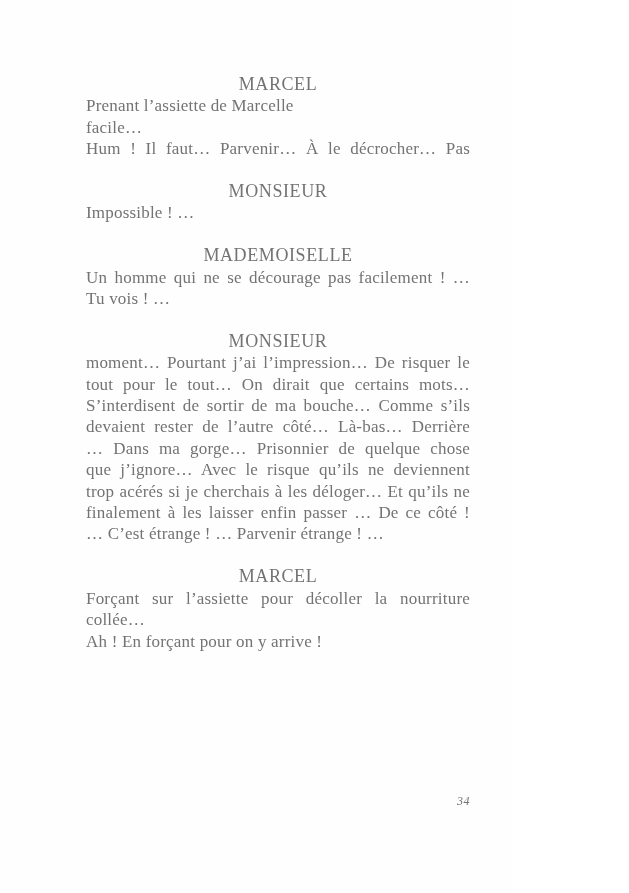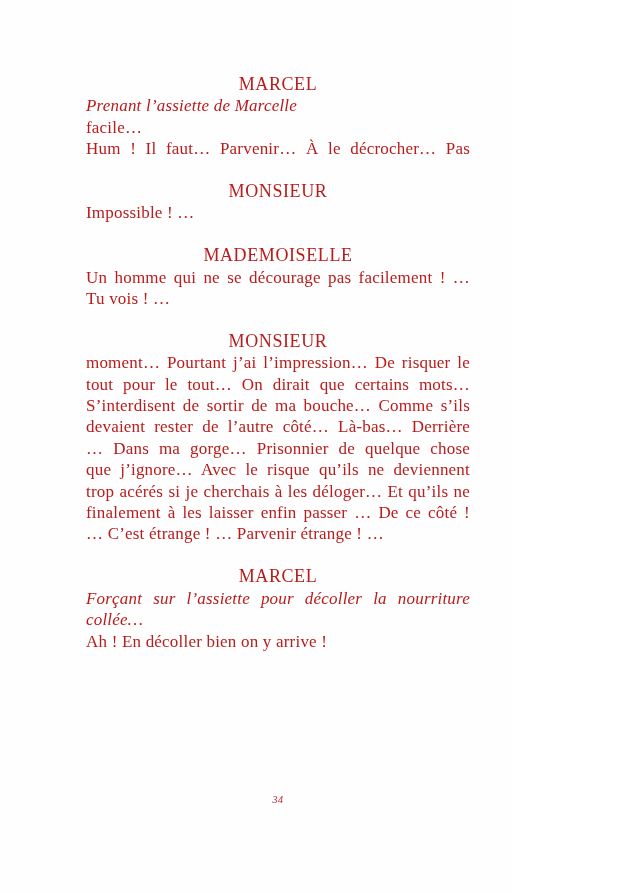--- a/index.html
+++ b/index.html
@@ -1,21 +1,21 @@
 <!DOCTYPE html>
 <html><head>
 <meta charset="utf-8">
 <style>
   html, body { margin: 0; padding: 0; background: #ffffff; }
   .page {
     position: relative;
     width: 512px;
     height: 893px;
     background: #fefefe;
-    color: #b91c1c;
+    color: #737373;
     font-family: "Liberation Serif", "DejaVu Serif", serif;
     overflow: hidden;
   }
   .text-block {
     position: absolute;
     left: 86px;
     top: 74px;
     width: 384px;
     font-size: 17px;
     line-height: 21.4px;
@@ -24,31 +24,31 @@
   .speaker {
     display: block;
     margin: 21.4px 0 0 0;
     font-weight: 400;
     font-size: 18px;
     letter-spacing: 0.6px;
     text-align: center;
     line-height: 21.4px;
   }
   .speech:first-child .speaker { margin-top: 0; }
-  .stage { font-style: italic; }
+  .stage { }
   .line, .stage { text-align: left; }
   .just { text-align: justify; text-align-last: justify; }
   .page-number {
     position: absolute;
     left: 86px;
     top: 794px;
     width: 384px;
-    text-align: center;
+    text-align: right;
     font-style: italic;
-    font-size: 10px;
+    font-size: 12px;
     letter-spacing: 0.5px;
   }
   .speck { position: absolute; background: #3a3a3a; border-radius: 1px; }
   .speck-1 { left: 620px; top: 242px; width: 6px; height: 4px; }
   .speck-2 { left: 620px; top: 522px; width: 7px; height: 4px; transform: rotate(-8deg); }
 </style>
 </head>
 <body>
 
 <div class="page">
@@ -82,21 +82,21 @@
       <div class="line just">que j’ignore… Avec le risque qu’ils ne deviennent</div>
       <div class="line just">trop acérés si je cherchais à les déloger… Et qu’ils ne</div>
       <div class="line just">finalement à les laisser  enfin passer … De ce côté !</div>
       <div class="line">… C’est étrange ! … Parvenir étrange ! …</div>
     </section>
 
     <section class="speech">
       <span class="speaker">MARCEL</span>
       <div class="stage just">Forçant sur l’assiette pour décoller la nourriture</div>
       <div class="stage">collée…</div>
-      <div class="line">Ah ! En décoller bien on y arrive !</div>
+      <div class="line">Ah ! En forçant pour on y arrive !</div>
     </section>
 
   </div>
 
   <div class="page-number">34</div>
 
   <span class="speck speck-1"></span>
   <span class="speck speck-2"></span>
 </div>
 

